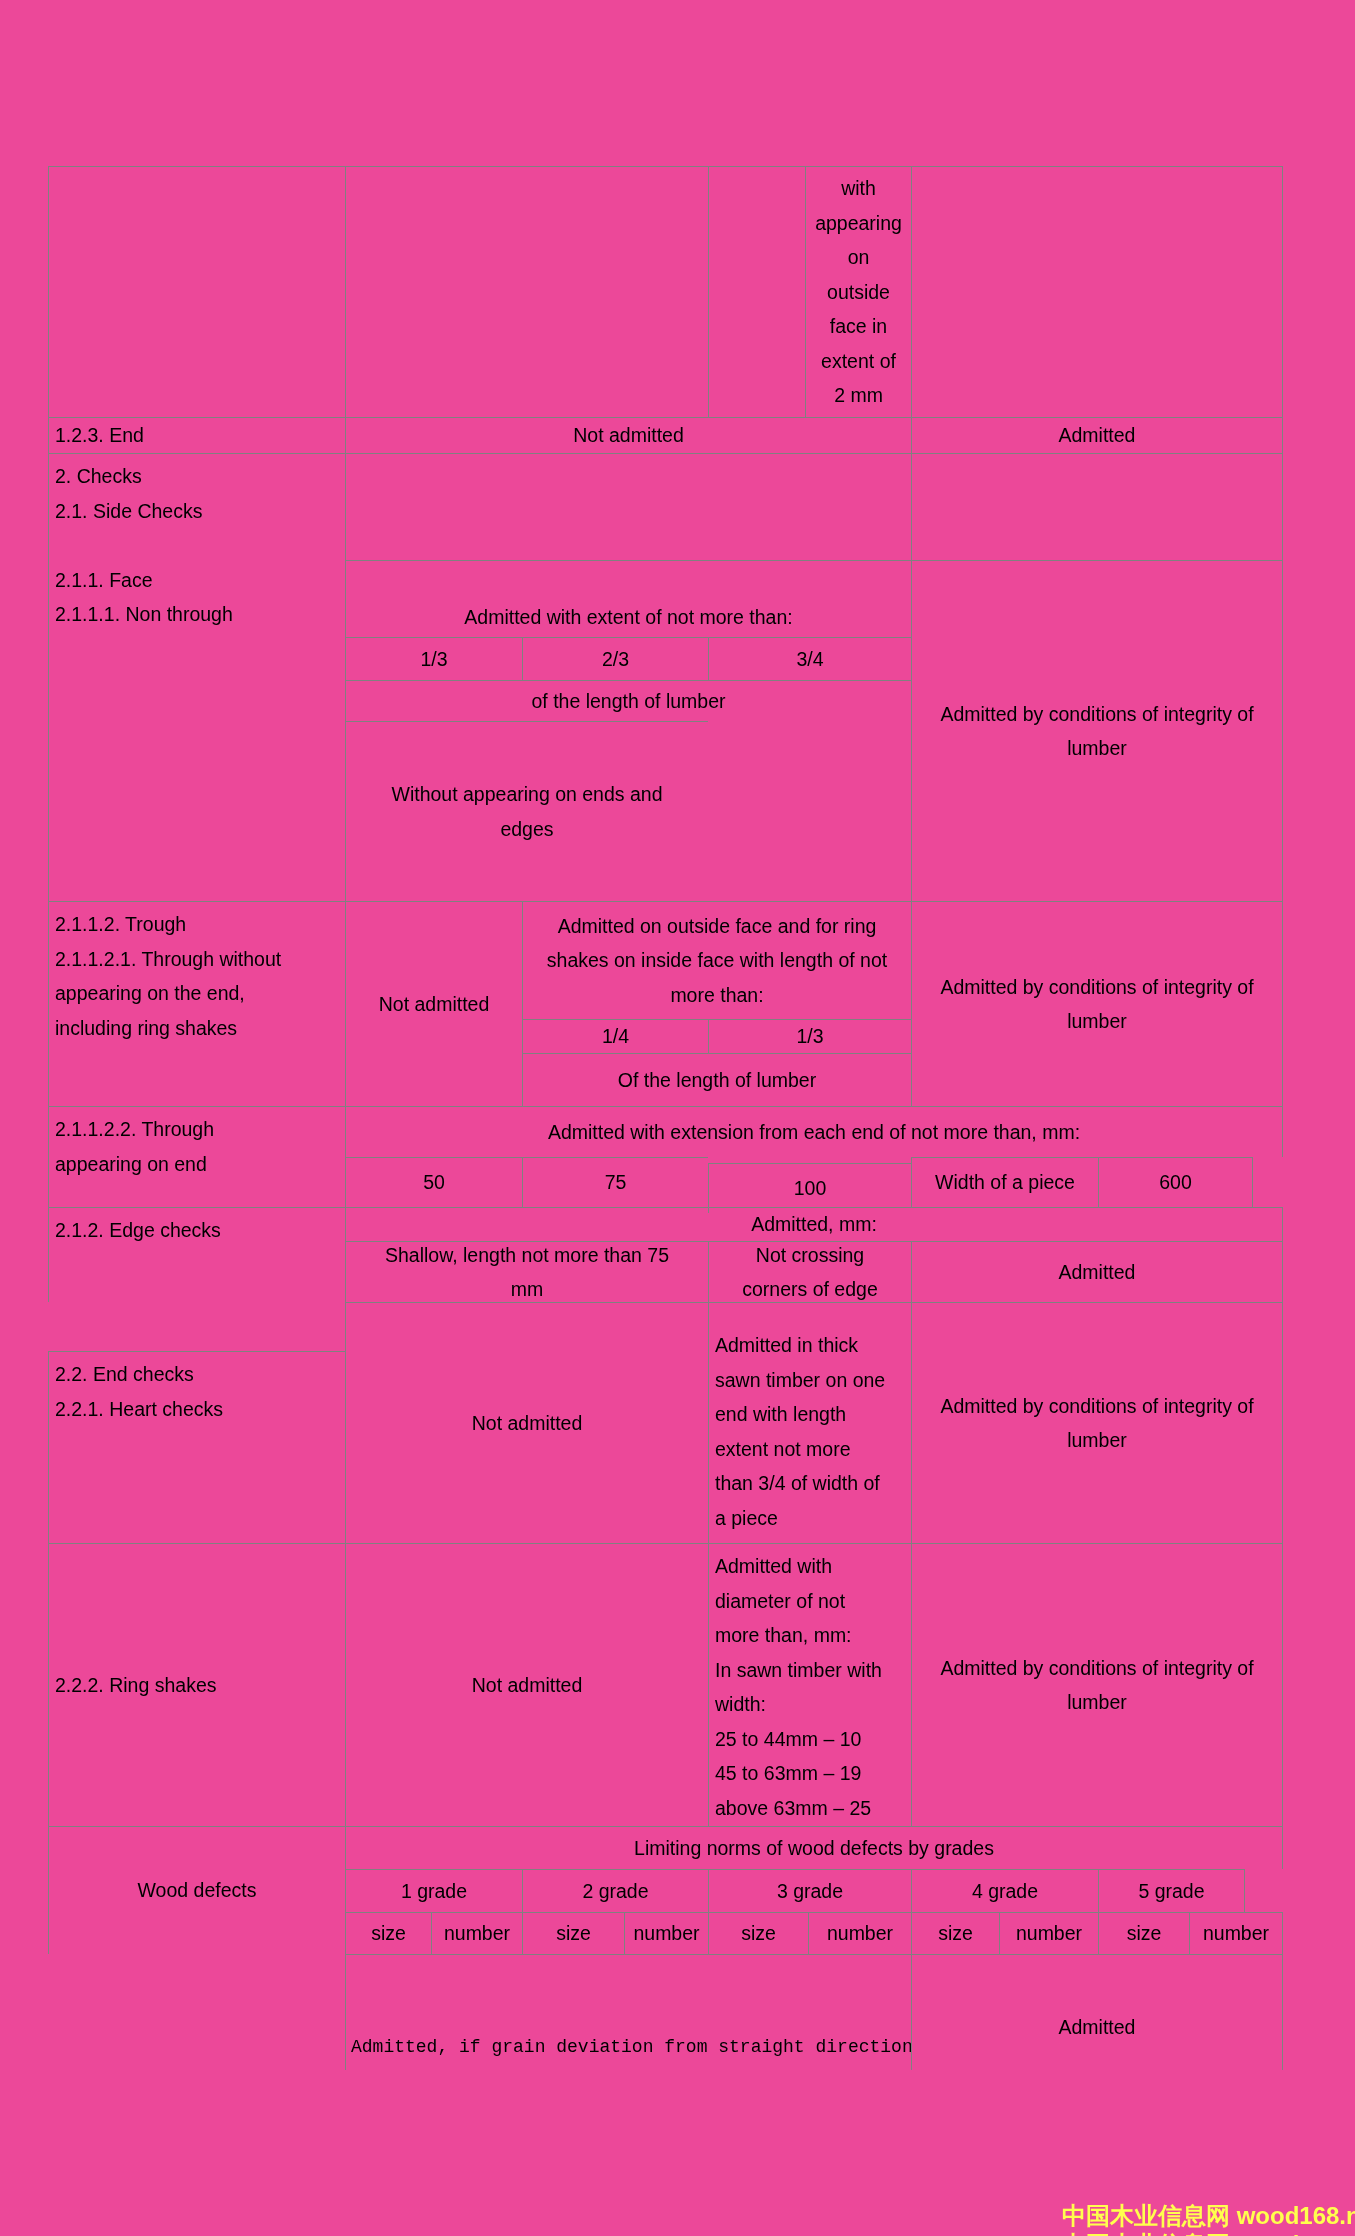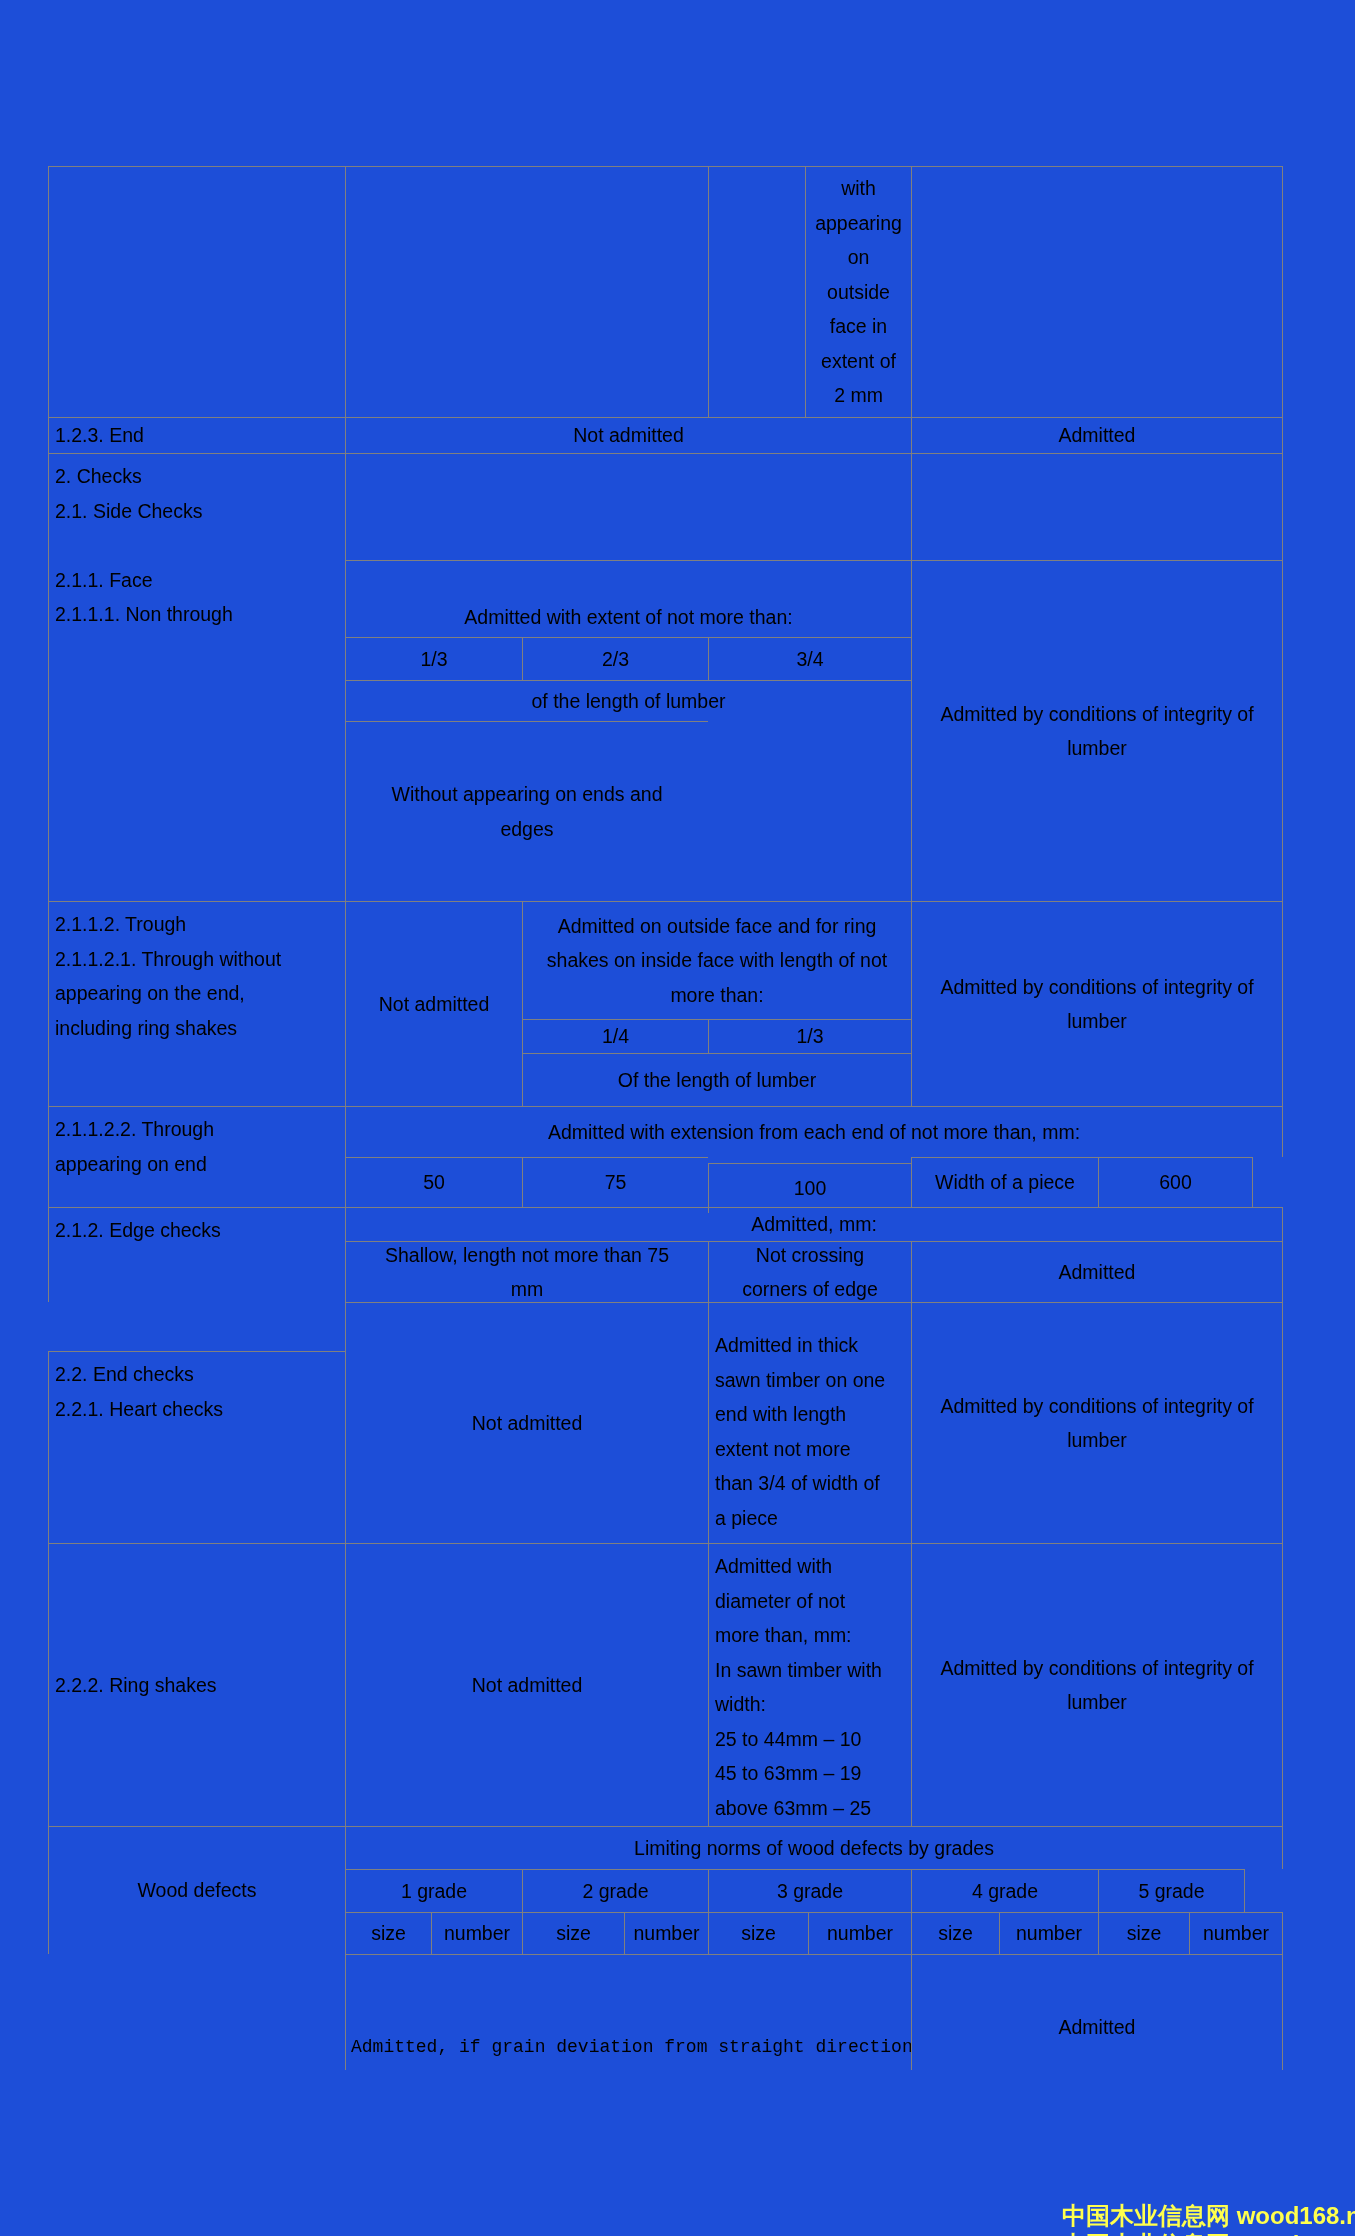--- a/index.html
+++ b/index.html
@@ -1,20 +1,20 @@
 <!DOCTYPE html>
 <html><head>
 <meta charset="utf-8">
 <style>
   html,body{margin:0;padding:0;background:#ffffff;}
   .page{
     position:relative;
     width:1355px;
     height:2236px;
-    background:#1d4ed8;
+    background:#ec4899;
     overflow:hidden;
     font-family:"Liberation Sans", sans-serif;
     color:#000;
   }
   .cell{
     position:absolute;
     box-sizing:border-box;
     border-top:1px solid #808080;
     border-left:1px solid #808080;
     font-size:19.5px;

